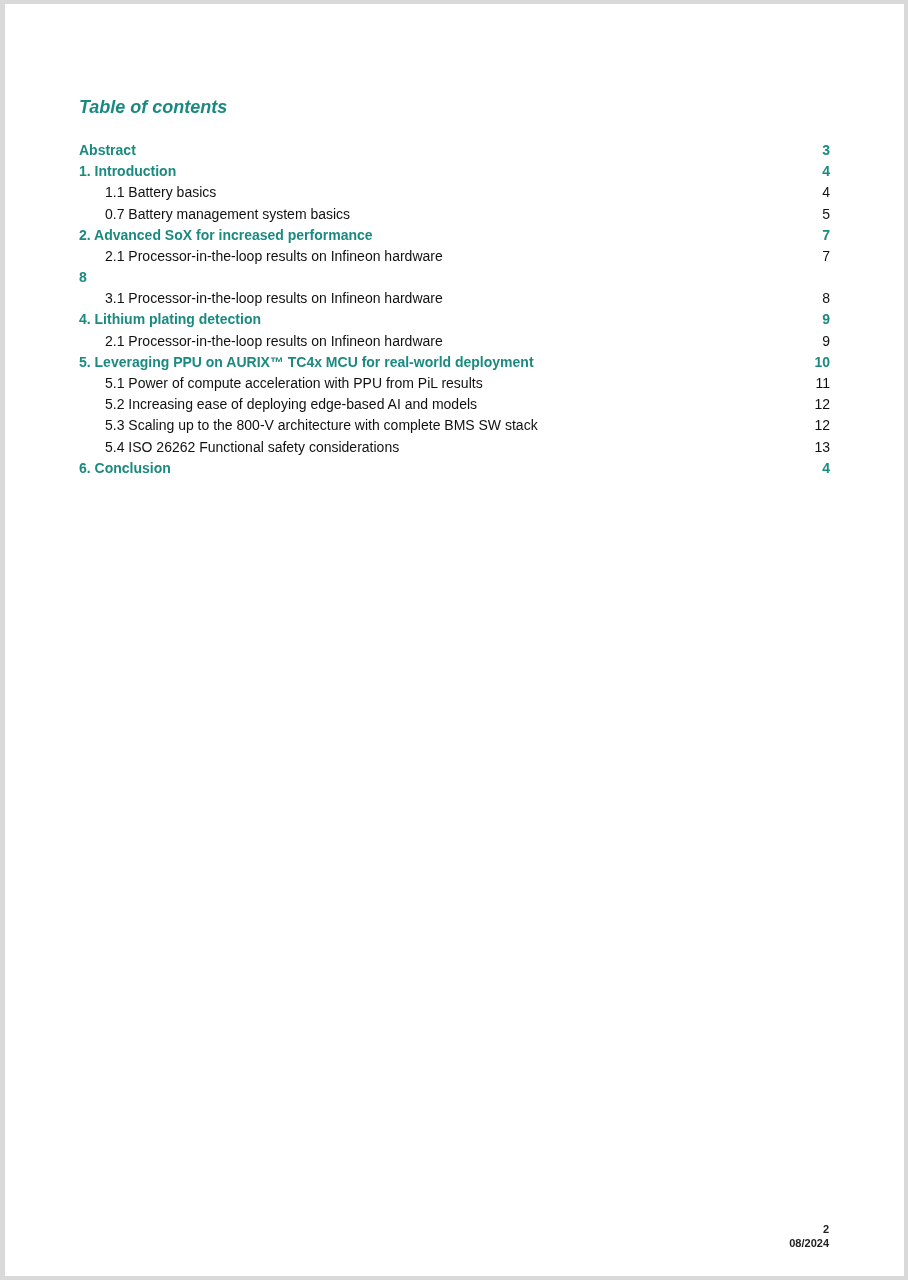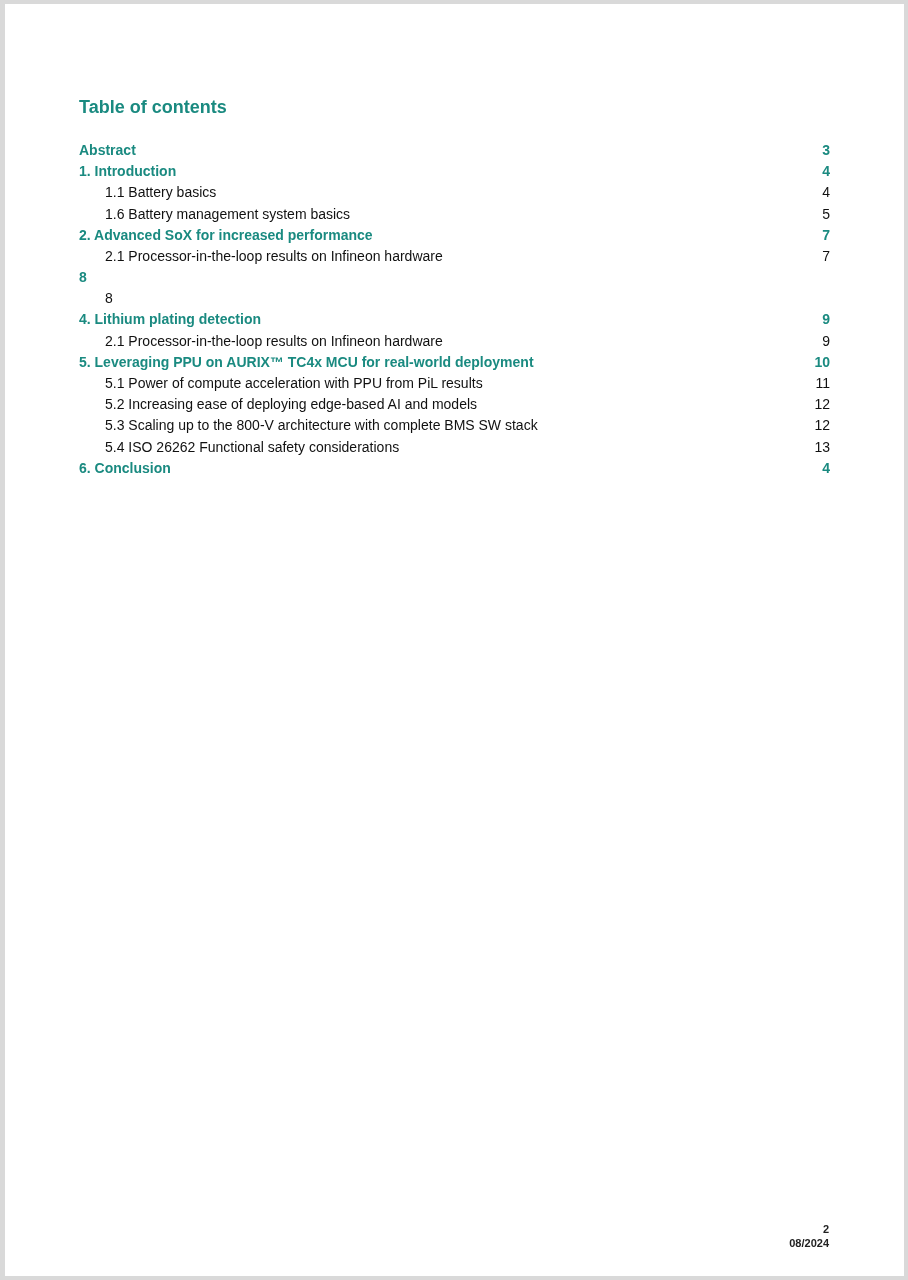--- a/index.html
+++ b/index.html
@@ -10,20 +10,21 @@
       position: relative; overflow: hidden;
     }
     .page {
       position: absolute; left: 5px; top: 4px; width: 899px; height: 1272px;
       background: #ffffff;
     }
     .toc-title {
       position: absolute; left: 74px; top: 93px;
       font-size: 18px; font-weight: bold; color: #1a8a80;
       margin: 0;
+      font-style: italic;
     }
     .toc {
       position: absolute; left: 74px; top: 136px; width: 751px;
     }
     .row {
       display: flex; justify-content: space-between; align-items: flex-end;
       height: 21.2px; line-height: 21.2px; font-size: 14px;
     }
     .row.l1 { color: #1a8a80; font-weight: bold; }
     .row.l2 { color: #111111; padding-left: 26px; }
@@ -46,35 +47,36 @@
       </div>
     <div class="row l1">
         <span>1. Introduction</span>
         <span class="num">4</span>
       </div>
     <div class="row l2">
         <span>1.1 Battery basics</span>
         <span class="num">4</span>
       </div>
     <div class="row l2">
-        <span>1.6 Battery management system basics</span>
+        <span>0.7 Battery management system basics</span>
         <span class="num">5</span>
       </div>
     <div class="row l1">
         <span>2. Advanced SoX for increased performance</span>
         <span class="num">7</span>
       </div>
     <div class="row l2">
         <span>2.1 Processor-in-the-loop results on Infineon hardware</span>
         <span class="num">7</span>
       </div>
     <div class="row l1">
         <span class="num">8</span>
       </div>
     <div class="row l2">
+        <span>3.1 Processor-in-the-loop results on Infineon hardware</span>
         <span class="num">8</span>
       </div>
     <div class="row l1">
         <span>4. Lithium plating detection</span>
         <span class="num">9</span>
       </div>
     <div class="row l2">
         <span>2.1 Processor-in-the-loop results on Infineon hardware</span>
         <span class="num">9</span>
       </div>

